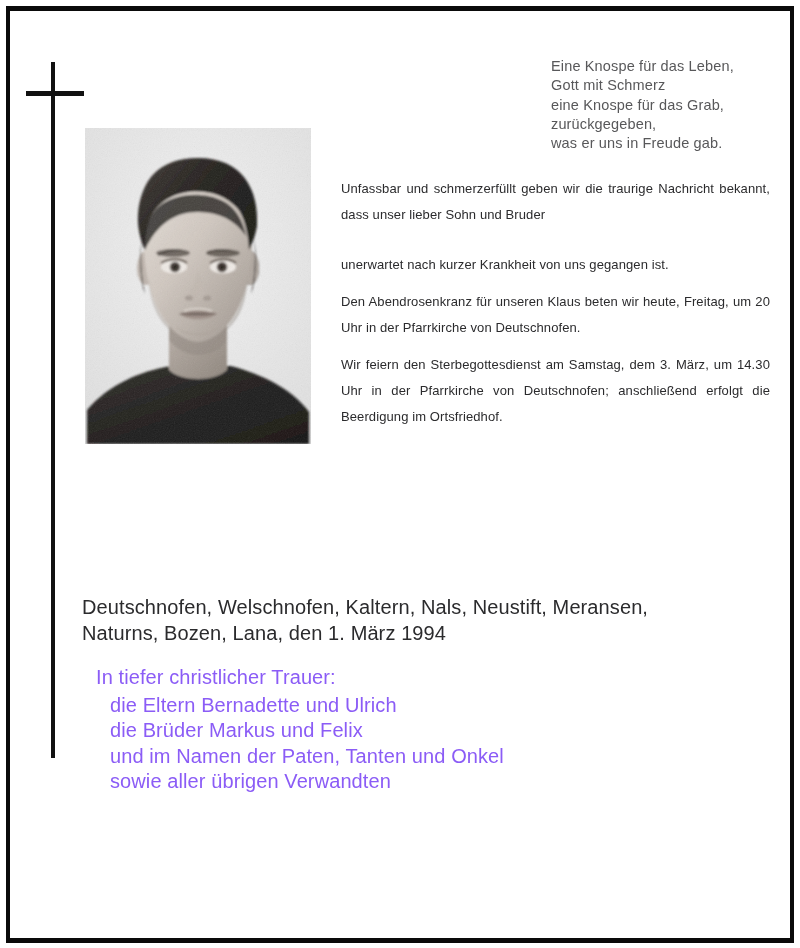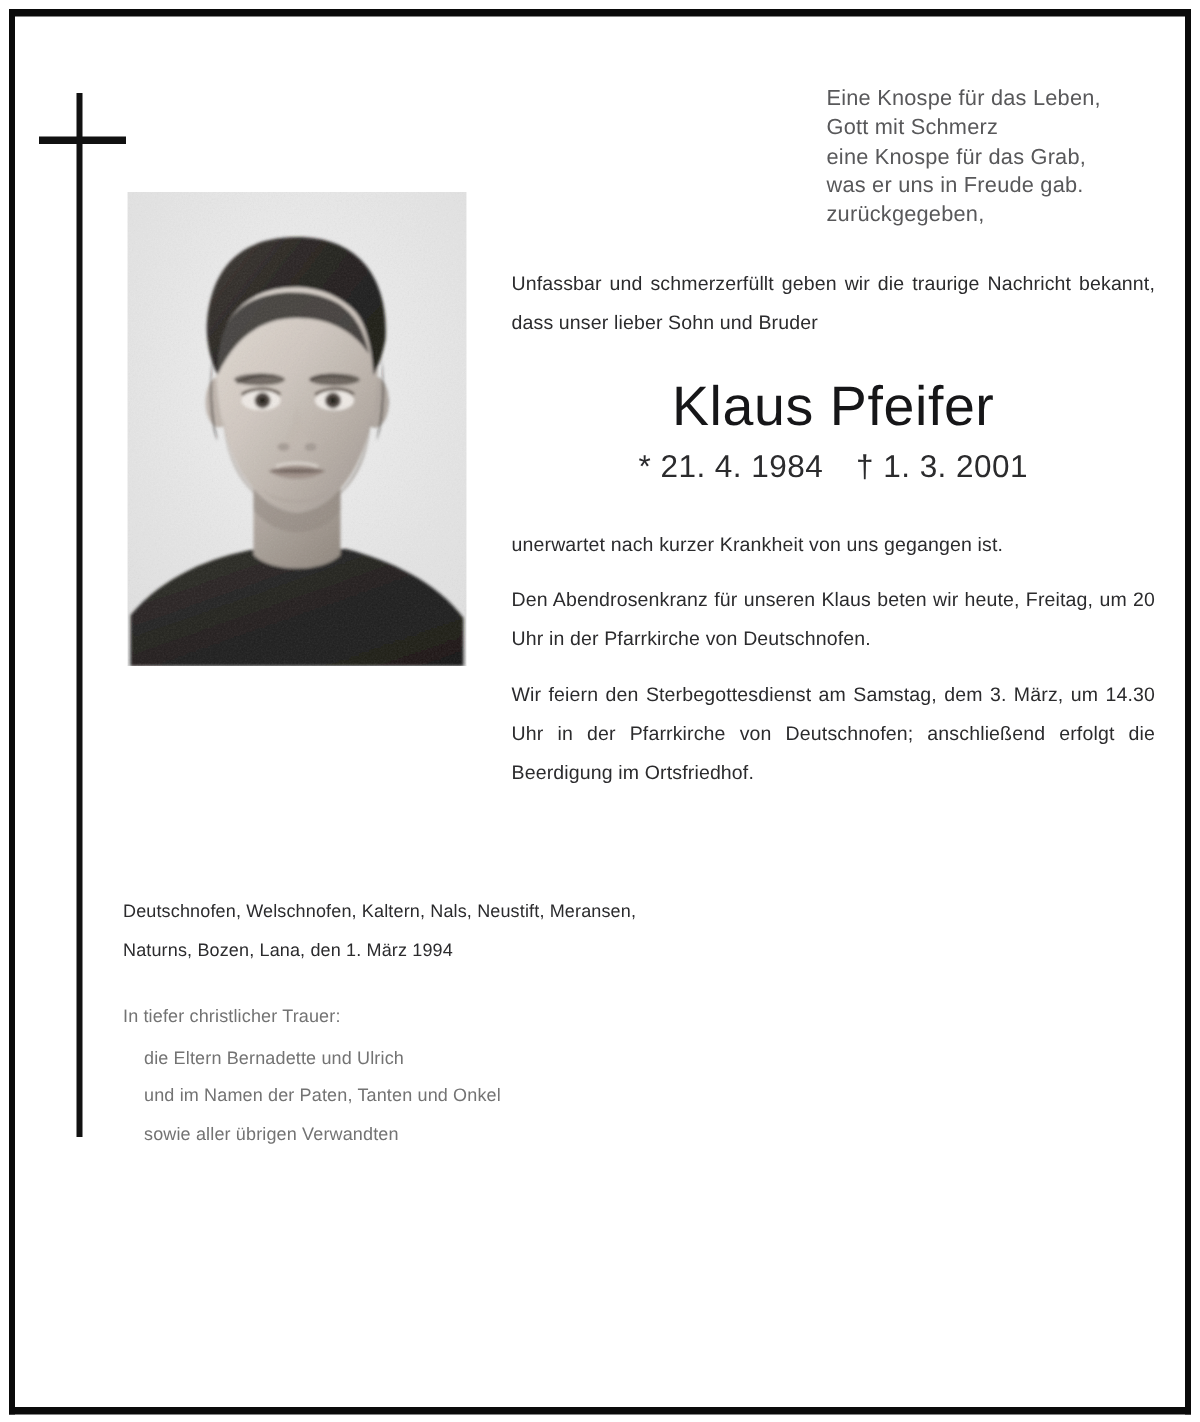--- a/index.html
+++ b/index.html
@@ -112,34 +112,34 @@
   .dates .gap { display: inline-block; width: 22px; }
 
   .para-after-name { margin-top: 24px; }
   .para-group { margin-top: 11px; }
 
   .places {
     position: absolute;
     left: 82px;
     top: 594px;
     width: 700px;
-    font-size: 12px;
+    font-size: 20px;
     line-height: 26px;
     color: #2b2b2d;
     letter-spacing: 0.1px;
   }
 
   .mourners {
     position: absolute;
-    left: 82px;
+    left: 96px;
     top: 665px;
     width: 640px;
-    font-size: 12px;
+    font-size: 20px;
     line-height: 25.5px;
-    color: #737373;
+    color: #8b5cf6;
     letter-spacing: 0.1px;
   }
   .mourners .lead { margin-bottom: 2px; }
   .mourners .indent { padding-left: 14px; }
 </style>
 </head>
 <body>
 
 <div class="notice">
 
@@ -244,46 +244,41 @@
 
       <rect x="0" y="0" width="226" height="316" filter="url(#grain)" fill="none" opacity="0.9"></rect>
       <rect x="0" y="0" width="226" height="316" fill="#ffffff" opacity="0.03"></rect>
     </svg>
   </div>
 
   <div class="poem">
     <div>Eine Knospe für das Leben,</div>
     <div>Gott mit Schmerz</div>
     <div>eine Knospe für das Grab,</div>
+    <div>zurückgegeben,</div>
     <div>was er uns in Freude gab.</div>
-    <div>zurückgegeben,</div>
   </div>
 
   <div class="body-col">
 
     <p class="para justify">Unfassbar und schmerzerfüllt geben wir die traurige Nachricht bekannt, dass unser lieber Sohn und Bruder</p>
 
-    <div class="name-block">
-      <div class="deceased-name">Klaus Pfeifer</div>
-      <div class="dates">
-        <span>* 21. 4. 1984</span><span class="gap"></span><span>† 1. 3. 2001</span>
-      </div>
-    </div>
 
     <p class="para justify para-after-name">unerwartet nach kurzer Krankheit von uns gegangen ist.</p>
     <p class="para justify para-group">Den Abendrosenkranz für unseren Klaus beten wir heute, Freitag, um 20 Uhr in der Pfarrkirche von Deutschnofen.</p>
     <p class="para justify para-group">Wir feiern den Sterbegottesdienst am Samstag, dem 3. März, um 14.30 Uhr in der Pfarrkirche von Deutschnofen; anschließend erfolgt die Beerdigung im Ortsfriedhof.</p>
 
   </div>
 
   <div class="places">
     <div>Deutschnofen, Welschnofen, Kaltern, Nals, Neustift, Meransen,</div>
     <div>Naturns, Bozen, Lana, den 1. März 1994</div>
   </div>
 
   <div class="mourners">
     <div class="lead">In tiefer christlicher Trauer:</div>
     <div class="indent">die Eltern Bernadette und Ulrich</div>
+    <div class="indent">die Brüder Markus und Felix</div>
     <div class="indent">und im Namen der Paten, Tanten und Onkel</div>
     <div class="indent">sowie aller übrigen Verwandten</div>
   </div>
 
 </div>
 
 </body></html>

